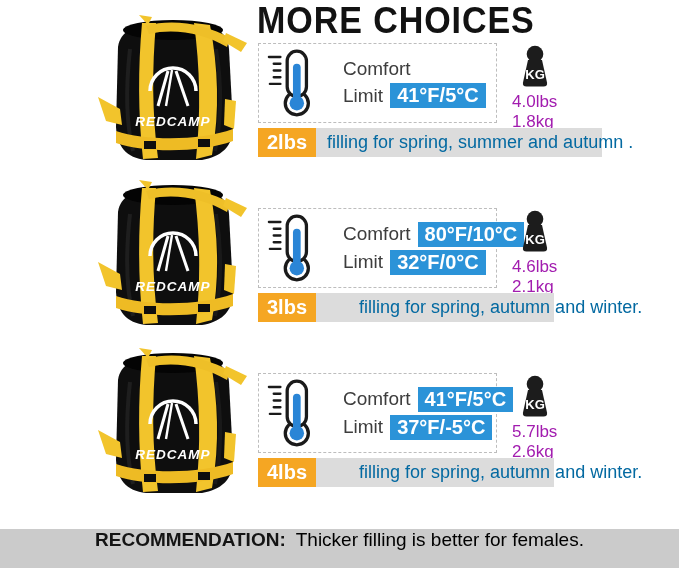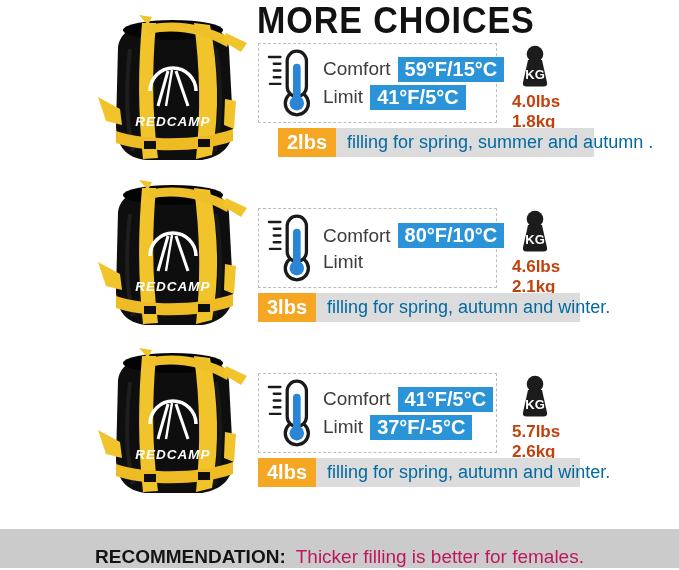--- a/index.html
+++ b/index.html
@@ -15,54 +15,54 @@
   }
   .row { position:absolute; left:0; width:679px; height:165px; }
   .row1 { top:0px; } .row2 { top:165px; } .row3 { top:330px; }
 
   .bag { position:absolute; left:96px; top:13px; width:154px; height:152px; }
   .row3 .bag { top:16px; }
 
   .spec-box {
     position:absolute; left:258px; top:43px; width:239px; height:80px;
     border:1px dashed #bdbdbd; box-sizing:border-box; background:#fff;
-    display:flex; align-items:center; padding-left:7px;
+    display:flex; align-items:center; padding-left:7px;gap:20px;
   }
   .thermo { flex:0 0 auto; margin-right:5px; }
   .temps { display:flex; flex-direction:column; gap:3px; }
   .temp-line { display:flex; align-items:center; white-space:nowrap; }
   .temp-label { font-size:19px; color:#3d3d3d; }
   .chip {
     background:var(--blue,#2B93D8); color:#fff; font-weight:bold;
     font-size:20px; line-height:25px; padding:0 7px; margin-left:7px;
   }
 
   .weight-block { position:absolute; left:505px; top:45px; width:110px; }
   .kg-icon { display:block; margin-left:13px; }
-  .w-lbs, .w-kg { font-size:17px; font-weight:bold; color:#c2410c; line-height:20px; margin-left:7px; }
+  .w-lbs, .w-kg { font-size:17px; font-weight:normal; color:#a21caf; line-height:20px; margin-left:7px; }
   .w-lbs { margin-top:3px; }
 
   .fill-bar {
     position:absolute; left:258px; top:128px; height:29px;
     background:var(--gray,#DCDCDC); display:flex; align-items:stretch;
   }
-  .row1 .fill-bar { width:316px;margin-left:20px; }
-  .row2 .fill-bar, .row3 .fill-bar { width:322px; }
+  .row1 .fill-bar { width:344px; }
+  .row2 .fill-bar, .row3 .fill-bar { width:296px;gap:32px; }
   .fill-chip {
     background:var(--orange,#F5A623); color:#fff; font-weight:bold; font-size:20px;
     display:flex; align-items:center; padding:0 9px; flex:0 0 auto;
   }
   .fill-desc { font-size:18px; color:#0369a1; display:flex; align-items:center; margin-left:11px; white-space:nowrap; }
 
   .footer {
     position:absolute; left:0; top:529px; width:679px; height:39px;
-    background:var(--footer,#CBCBCB); display:flex; align-items:flex-end; justify-content:center;
+    background:var(--footer,#CBCBCB); display:flex; align-items:flex-start; justify-content:center;
   }
   .footer-label { font-weight:bold; font-size:19px; color:#141414; margin-right:10px; white-space:nowrap; }
-  .footer-text { font-size:19px; color:#be185d; white-space:nowrap; }
+  .footer-text { font-size:19px; color:#000000; white-space:nowrap; }
 
   .defs-holder { position:absolute; width:0; height:0; overflow:hidden; }
 </style>
 </head>
 <body>
 
 <svg class="defs-holder" aria-hidden="true">
   <defs>
     <g id="bag-def">
       <path d="M22,34 C24,18 40,12 52,11 L104,11 C122,13 132,22 133,36 L137,112 C138,134 124,144 106,147 L50,147 C30,145 21,133 20,114 Z" fill="#0e0e0e"></path>
@@ -116,21 +116,20 @@
     <svg class="bag" viewBox="0 0 154 152">
         <use href="#bag-def"></use>
       </svg>
     <div class="spec-box">
       <svg class="thermo" viewBox="0 0 54 72" width="52" height="70">
           <use href="#thermo-def"></use>
         </svg>
       <div class="temps">
         <div class="temp-line">
           <span class="temp-label">Comfort</span>
-          <span class="chip">59°F/15°C</span>
         </div>
         <div class="temp-line">
           <span class="temp-label">Limit</span>
           <span class="chip">41°F/5°C</span>
         </div>
       </div>
     </div>
     <div class="weight-block">
       <svg class="kg-icon" viewBox="0 0 34 44" width="34" height="44">
           <use href="#kg-def"></use>
@@ -152,20 +151,21 @@
       <svg class="thermo" viewBox="0 0 54 72" width="52" height="70">
           <use href="#thermo-def"></use>
         </svg>
       <div class="temps">
         <div class="temp-line">
           <span class="temp-label">Comfort</span>
           <span class="chip">80°F/10°C</span>
         </div>
         <div class="temp-line">
           <span class="temp-label">Limit</span>
+          <span class="chip">32°F/0°C</span>
         </div>
       </div>
     </div>
     <div class="weight-block">
       <svg class="kg-icon" viewBox="0 0 34 44" width="34" height="44">
           <use href="#kg-def"></use>
         </svg>
       <div class="w-lbs">4.6lbs</div>
       <div class="w-kg">2.1kg</div>
     </div>

